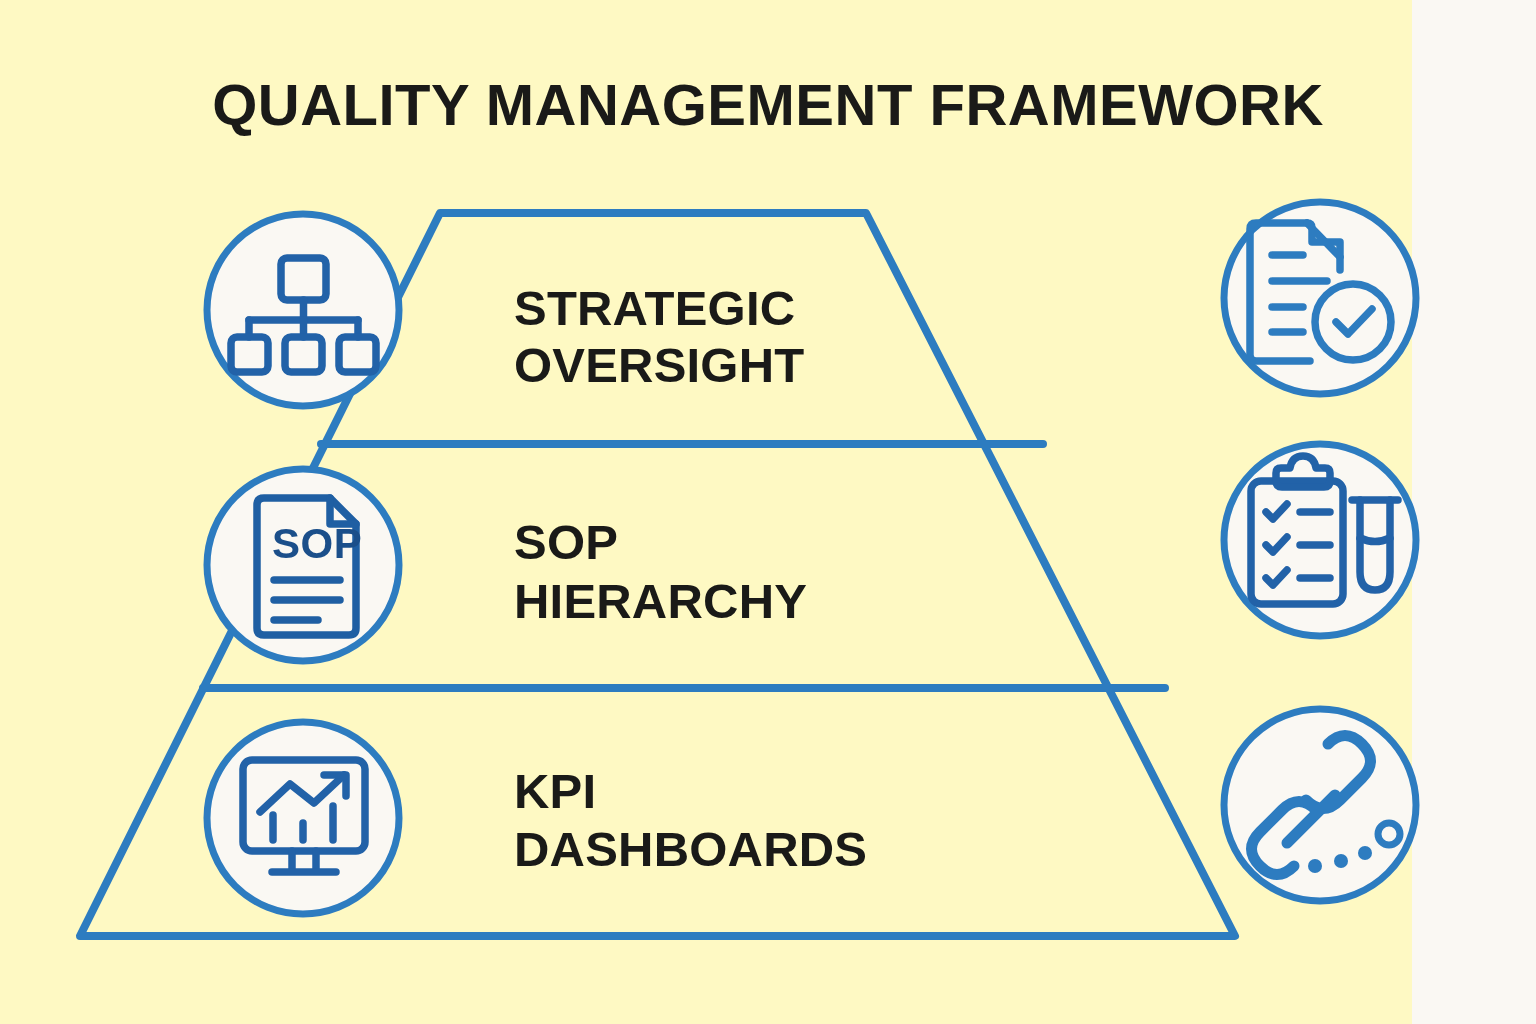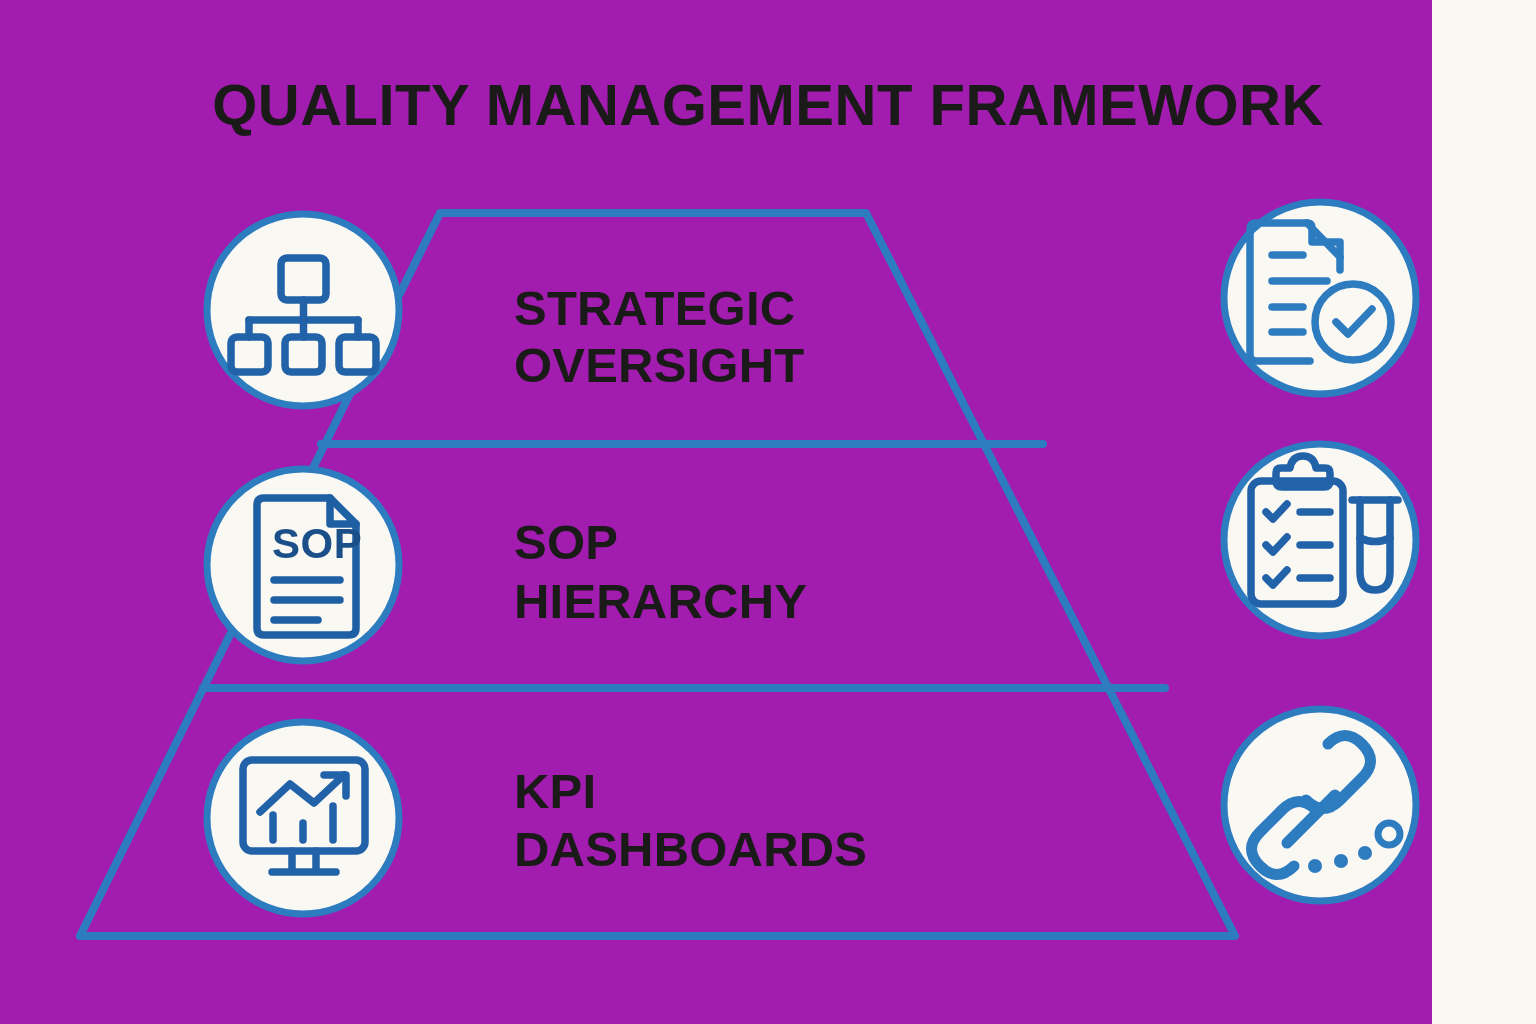--- a/index.html
+++ b/index.html
@@ -10,22 +10,21 @@
     width: 1536px;
     height: 1024px;
     background: #faf8f3;
     font-family: "Liberation Sans", sans-serif;
     overflow: hidden;
   }
   #canvas {
     position: relative;
     width: 1412px;
     height: 1024px;
-    background: #a21caf;
-    padding-left: 20px;
+    background: #fef9c3;
   }
   #diagram-svg {
     position: absolute;
     top: 0;
     left: 0;
     width: 1536px;
     height: 1024px;
     display: block;
   }
   .title-text {

